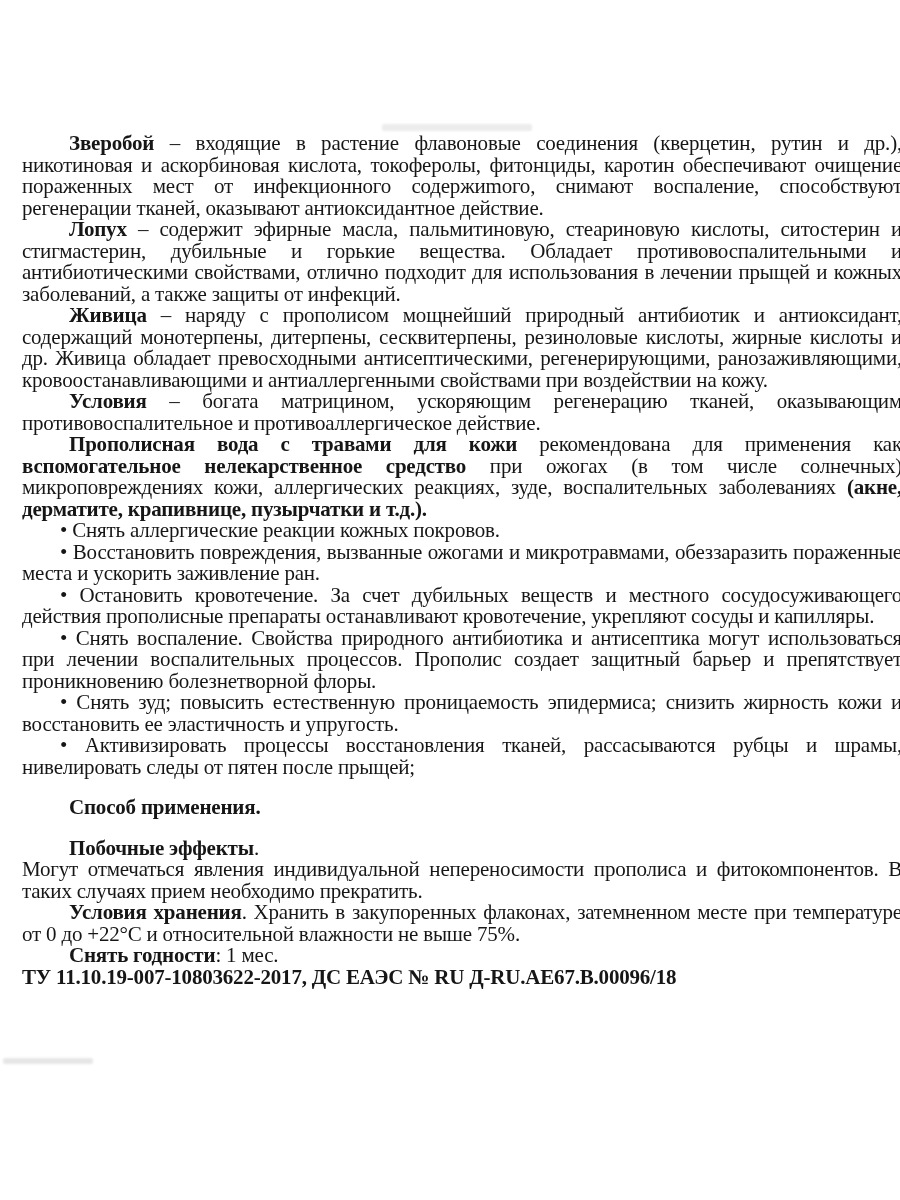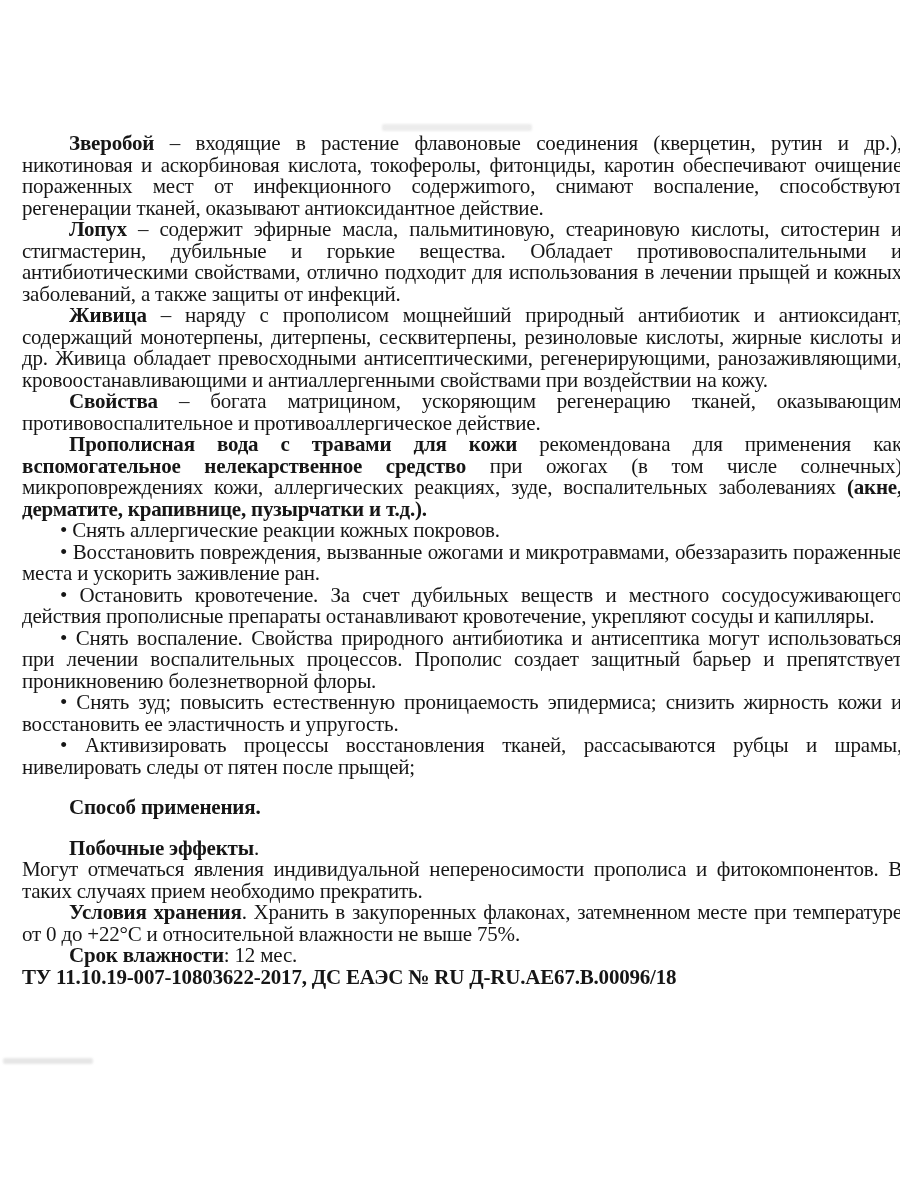--- a/index.html
+++ b/index.html
@@ -39,27 +39,27 @@
 </head>
 <body>
 
 <div class="artifact artifact-top"></div>
 <div class="artifact artifact-bottom"></div>
 
 <div class="doc">
     <p class="para indent"><span class="b">Зверобой</span><span> – входящие в растение флавоновые соединения (кверцетин, рутин и др.), никотиновая и аскорбиновая кислота, токоферолы, фитонциды, каротин обеспечивают очищение пораженных мест от инфекционного содержи­mого, снимают воспаление, способствуют регенерации тканей, оказывают антиоксидантное действие.</span></p>
     <p class="para indent"><span class="b">Лопух</span><span> – содержит эфирные масла, пальмитиновую, стеариновую кислоты, ситостерин и стигмастерин, дубиль­ные и горькие вещества. Обладает противовоспалительными и антибиотическими свойствами, отлично подходит для использования в лечении прыщей и кожных заболеваний, а также защиты от инфекций.</span></p>
     <p class="para indent"><span class="b">Живица</span><span> – наряду с прополисом мощнейший природный антибиотик и антиоксидант, содержащий монотер­пены, дитерпены, сесквитерпены, резиноловые кислоты, жирные кислоты и др. Живица обладает превосходными ан­тисептическими, регенерирующими, ранозаживляющими, кровоостанавливающими и антиаллергенными свойствами при воздействии на кожу.</span></p>
-    <p class="para indent"><span class="b">Свойства</span><span> – богата матрицином, ускоряющим регенерацию тканей, оказывающим противовоспалительное и противоаллергическое действие.</span></p>
+    <p class="para indent"><span class="b">Условия</span><span> – богата матрицином, ускоряющим регенерацию тканей, оказывающим противовоспалительное и противоаллергическое действие.</span></p>
     <p class="para indent"><span class="b">Прополисная вода с травами для кожи</span><span> рекомендована для применения как </span><span class="b">вспомогательное нелекарствен­ное средство</span><span> при ожогах (в том числе солнечных) микроповреждениях кожи, аллергических реакциях, зуде, воспали­тельных заболеваниях </span><span class="b">(акне, дерматите, крапивнице, пузырчатки и т.д.).</span></p>
     <p class="para bullet"><span>• </span><span>Снять аллергические реакции кожных покровов.</span></p>
     <p class="para bullet"><span>• </span><span>Восстановить повреждения, вызванные ожогами и микротравмами, обеззаразить пораженные места и ускорить заживление ран.</span></p>
     <p class="para bullet"><span>• </span><span>Остановить кровотечение. За счет дубильных веществ и местного сосудосуживающего действия прополисные препараты останавливают кровотечение, укрепляют сосуды и капилляры.</span></p>
     <p class="para bullet"><span>• </span><span>Снять воспаление. Свойства природного антибиотика и антисептика могут использоваться при лечении воспа­лительных процессов. Прополис создает защитный барьер и препятствует проникновению болезнетворной флоры.</span></p>
     <p class="para bullet"><span>• </span><span>Снять зуд; повысить естественную проницаемость эпидермиса; снизить жирность кожи и восстановить ее эла­стичность и упругость.</span></p>
     <p class="para bullet"><span>• </span><span>Активизировать процессы восстановления тканей, рассасываются рубцы и шрамы, нивелировать следы от пя­тен после прыщей;</span></p>
     <p class="para indent gap"><span class="b">Способ применения.</span></p>
     <p class="para indent gap"><span class="b">Побочные эффекты</span><span>.</span></p>
     <p class="para flush"><span>Могут отмечаться явления индивидуальной непереносимости прополиса и фитокомпонентов. В таких случаях прием необходимо прекратить.</span></p>
     <p class="para indent"><span class="b">Условия хранения</span><span>. Хранить в закупоренных флаконах, затемненном месте при температуре от 0 до +22°С и относительной влажности не выше 75%.</span></p>
-    <p class="para indent"><span class="b">Срок влажности</span><span>: 12 мес.</span></p>
+    <p class="para indent"><span class="b">Снять годности</span><span>: 1 мес.</span></p>
     <p class="para flush"><span class="b">ТУ 11.10.19-007-10803622-2017, ДС ЕАЭС № RU Д-RU.АЕ67.В.00096/18</span></p>
   </div>
 
 </body></html>

